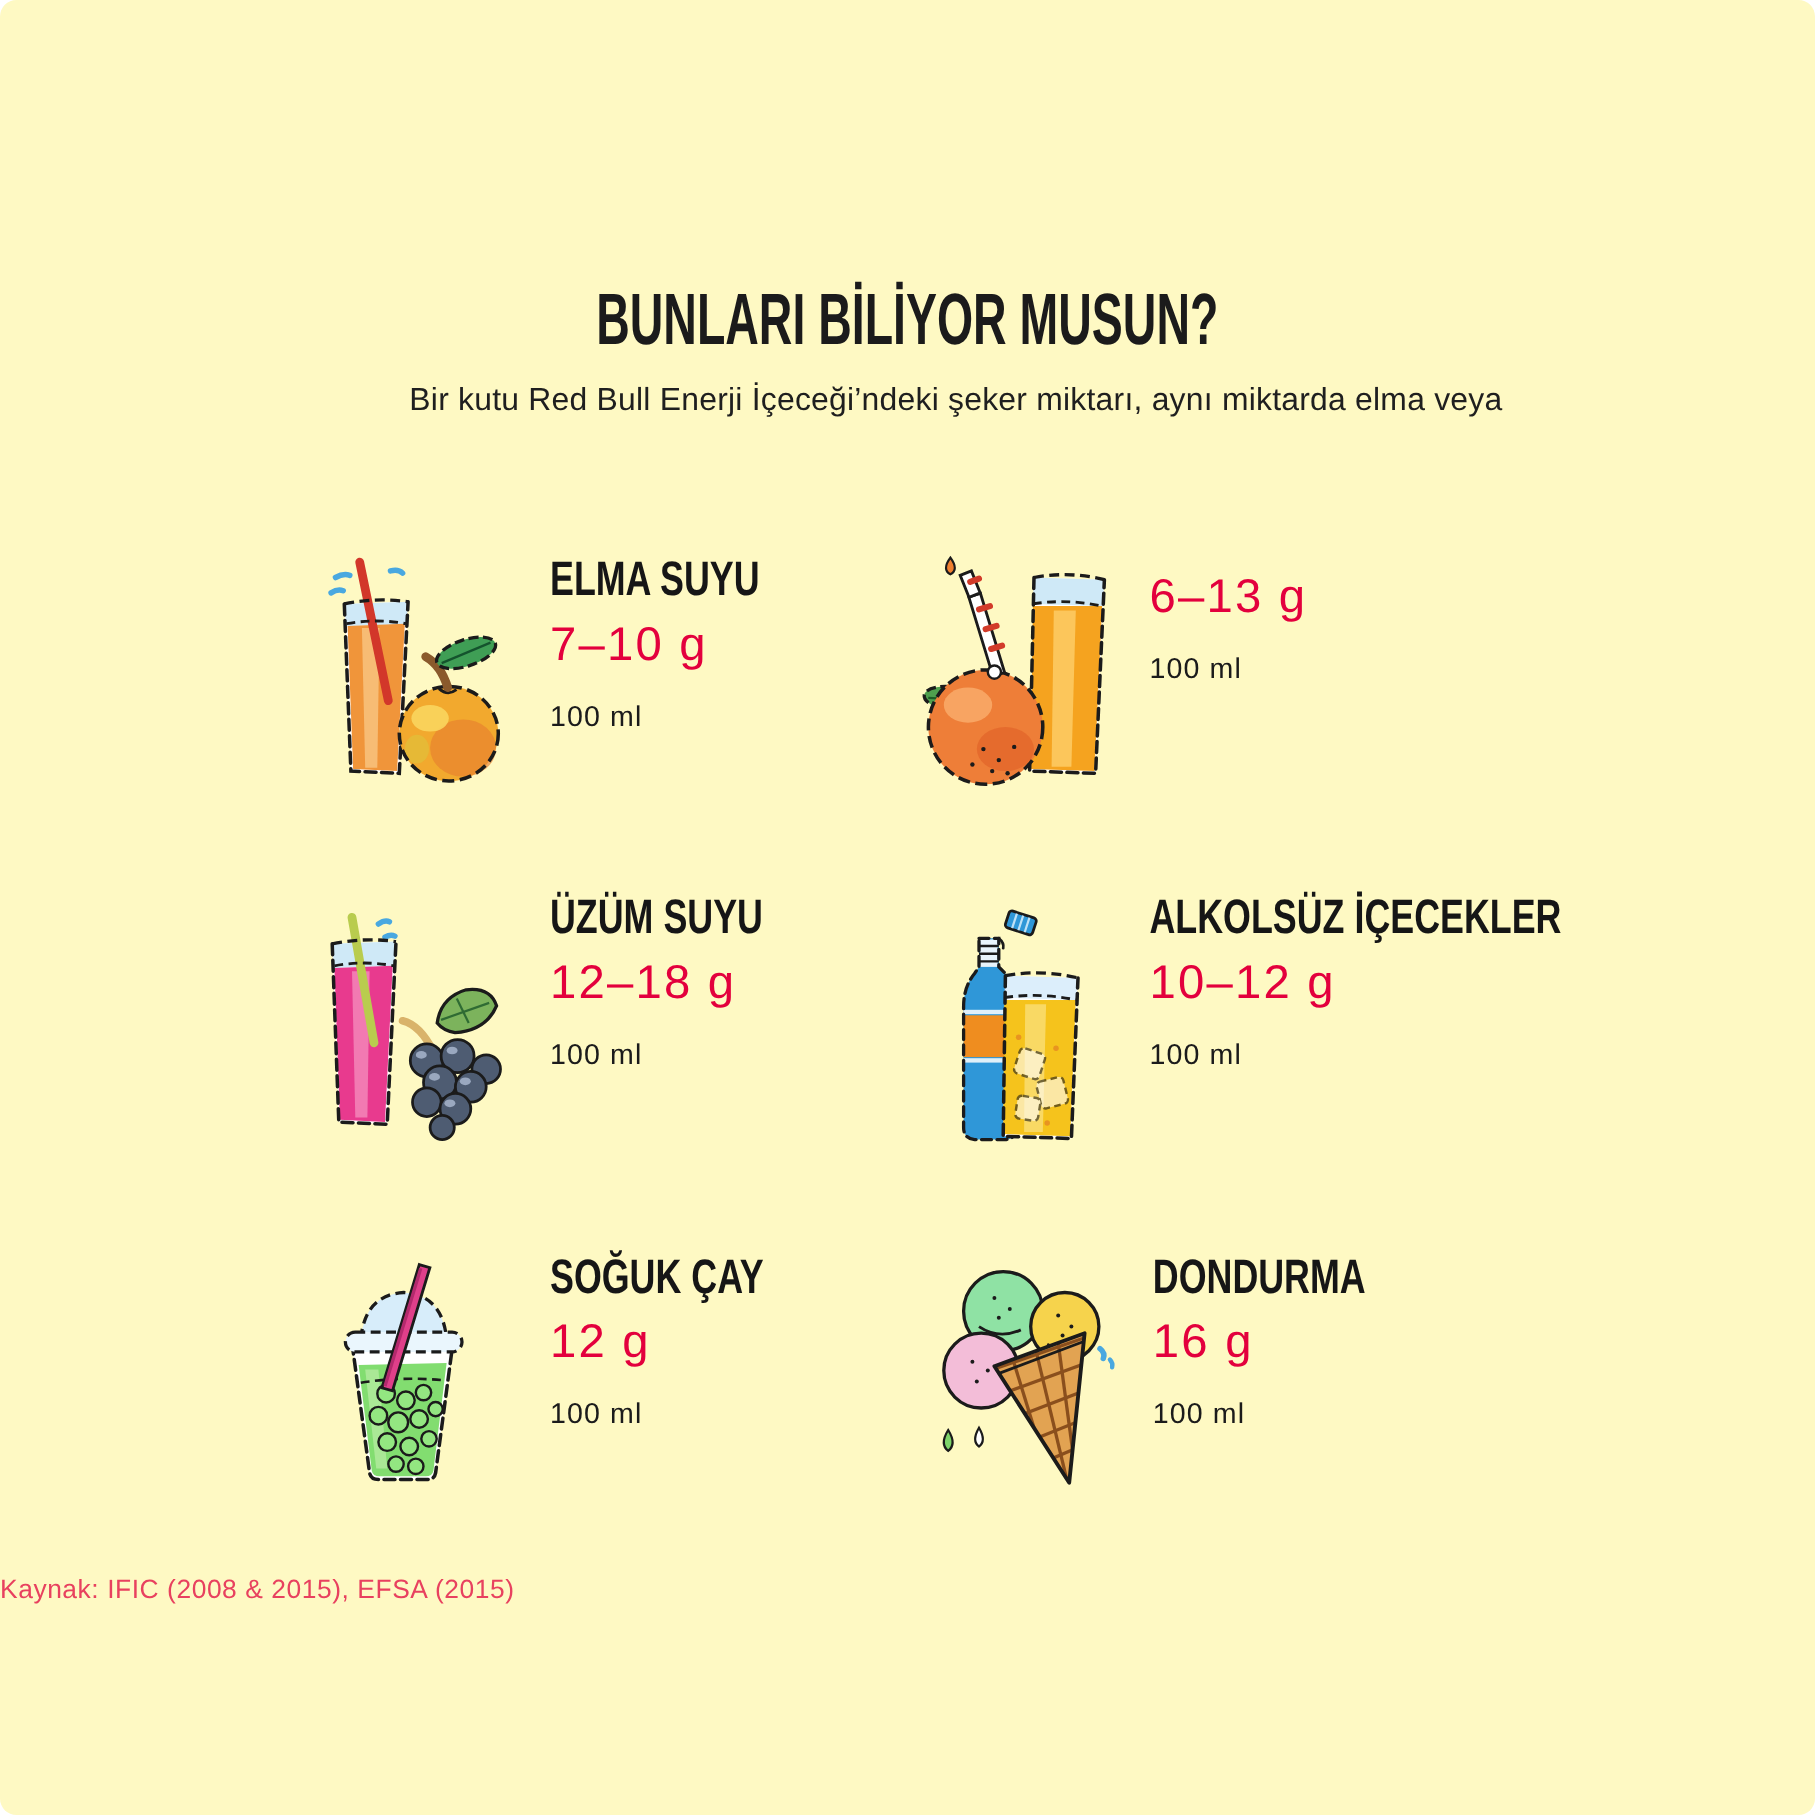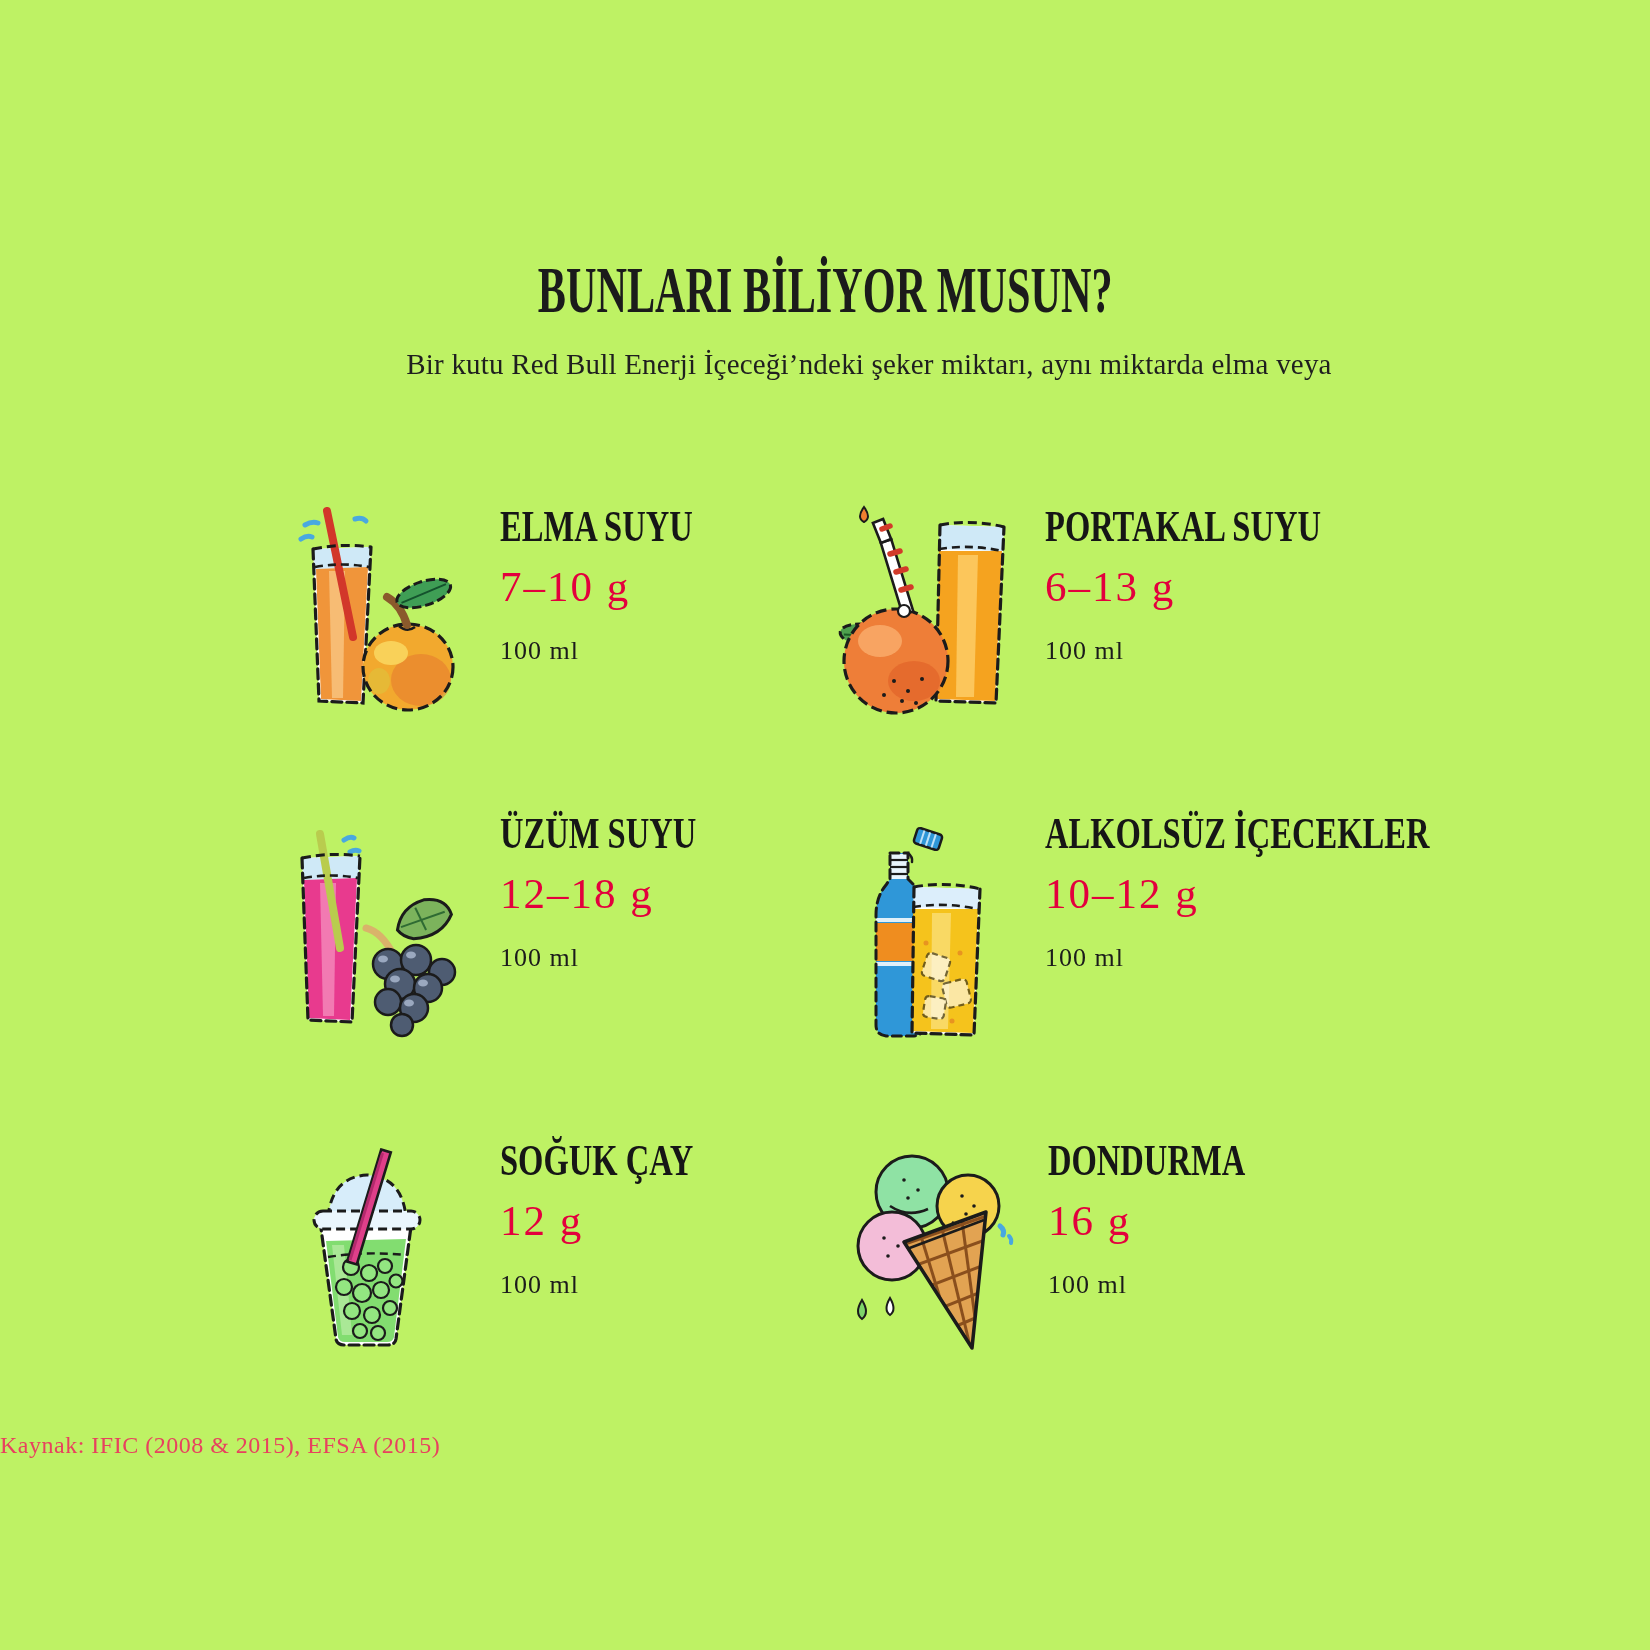--- a/index.html
+++ b/index.html
@@ -1,17 +1,17 @@
 <!DOCTYPE html>
 <html><head>
 <meta charset="utf-8">
 <style>
   html,body{margin:0;padding:0;background:#ffffff;}
-  .canvas{position:relative;width:1650px;height:1650px;background:#bef264;overflow:hidden;
-          font-family:Liberation Serif, serif;color:#1b1b1b;}
+  .canvas{position:relative;width:1650px;height:1650px;background:#fef9c3;overflow:hidden;
+          font-family:Liberation Sans, sans-serif;color:#1b1b1b;border-radius:15px;}
   .title{position:absolute;top:252px;left:0;width:100%;text-align:center;margin:0;
          font-size:66px;font-weight:900;letter-spacing:0;}
   .title .cond-title{display:inline-block;transform:scaleX(0.64);transform-origin:center;white-space:nowrap;}
   .subtitle{position:absolute;top:342px;left:0;width:100%;text-align:center;margin:0;
             font-size:29px;line-height:45px;color:#1f1f1f;letter-spacing:0.2px;padding-left:44px;}
   .item-copy{position:absolute;}
   .item-name{font-size:44px;font-weight:900;line-height:1;color:#161616;}
   .item-name .cond{display:inline-block;transform:scaleX(0.74);transform-origin:left center;white-space:nowrap;}
   .item-value{margin-top:16px;font-size:43px;line-height:1;color:#e3003d;letter-spacing:2px;}
   .item-unit{margin-top:30px;font-size:26px;line-height:1;color:#1b1b1b;letter-spacing:1px;}
@@ -94,21 +94,20 @@
         <line x1="52" y1="49" x2="62" y2="46"></line>
           <line x1="58" y1="67" x2="68" y2="64"></line>
         <line x1="63" y1="85" x2="73" y2="82"></line>
           <line x1="44" y1="24" x2="52" y2="21"></line>
       </g>
       <circle cx="66" cy="106" r="6" fill="#ffffff" stroke="#1b1b1b" stroke-width="2.2"></circle>
       <path d="M26,2 q8,11 0,15 q-8,-4 0,-15 Z" fill="#f08030" stroke="#1b1b1b" stroke-width="2"></path>
     </svg>
   </div>
   <div class="item-copy" style="left:1045px;top:505px;">
-    <div class="item-name"><span class="cond">PORTAKAL SUYU</span></div>
     <div class="item-value">6–13 g</div>
     <div class="item-unit">100 ml</div>
   </div>
 
   <div class="illo" style="left:290px;top:828px;width:185px;height:210px;">
     <svg viewBox="0 0 185 210" xmlns="http://www.w3.org/2000/svg">
       <path d="M54,12 q6,-4 10,-2" stroke="#49a8e0" stroke-width="5" fill="none" stroke-linecap="round"></path>
       <path d="M60,24 q5,-3 9,-1" stroke="#49a8e0" stroke-width="5" fill="none" stroke-linecap="round"></path>
       <path d="M12,30 L18,192 L62,194 L70,28 Z" fill="#ffffff"></path>
       <path d="M12,30 L70,28 L68,50 L14,52 Z" fill="#cfe9f7"></path>

